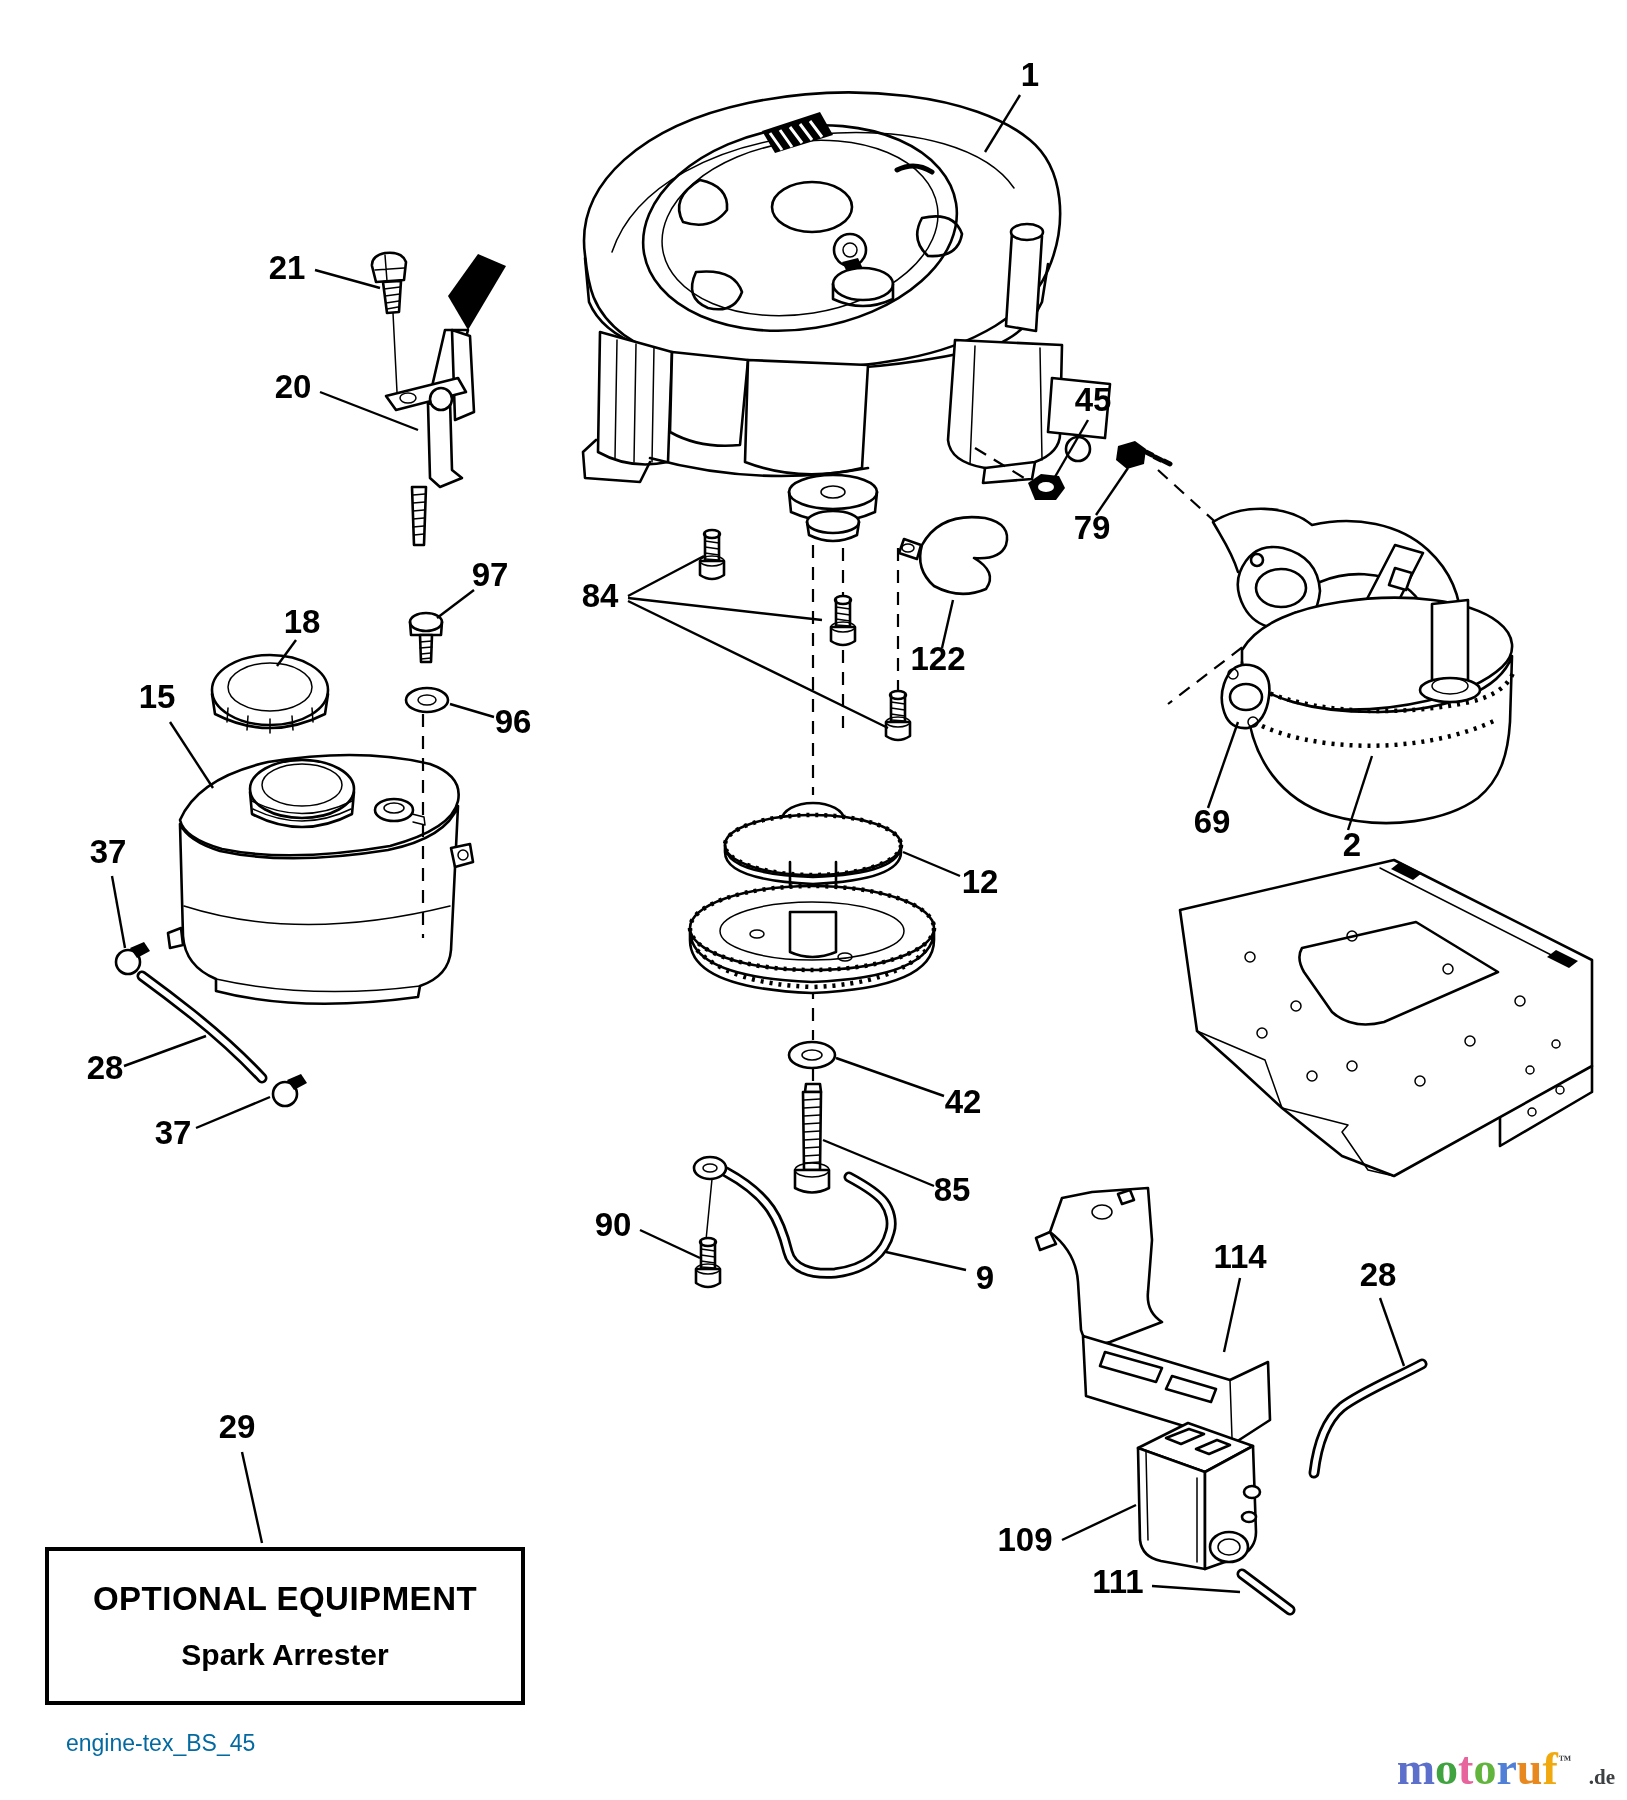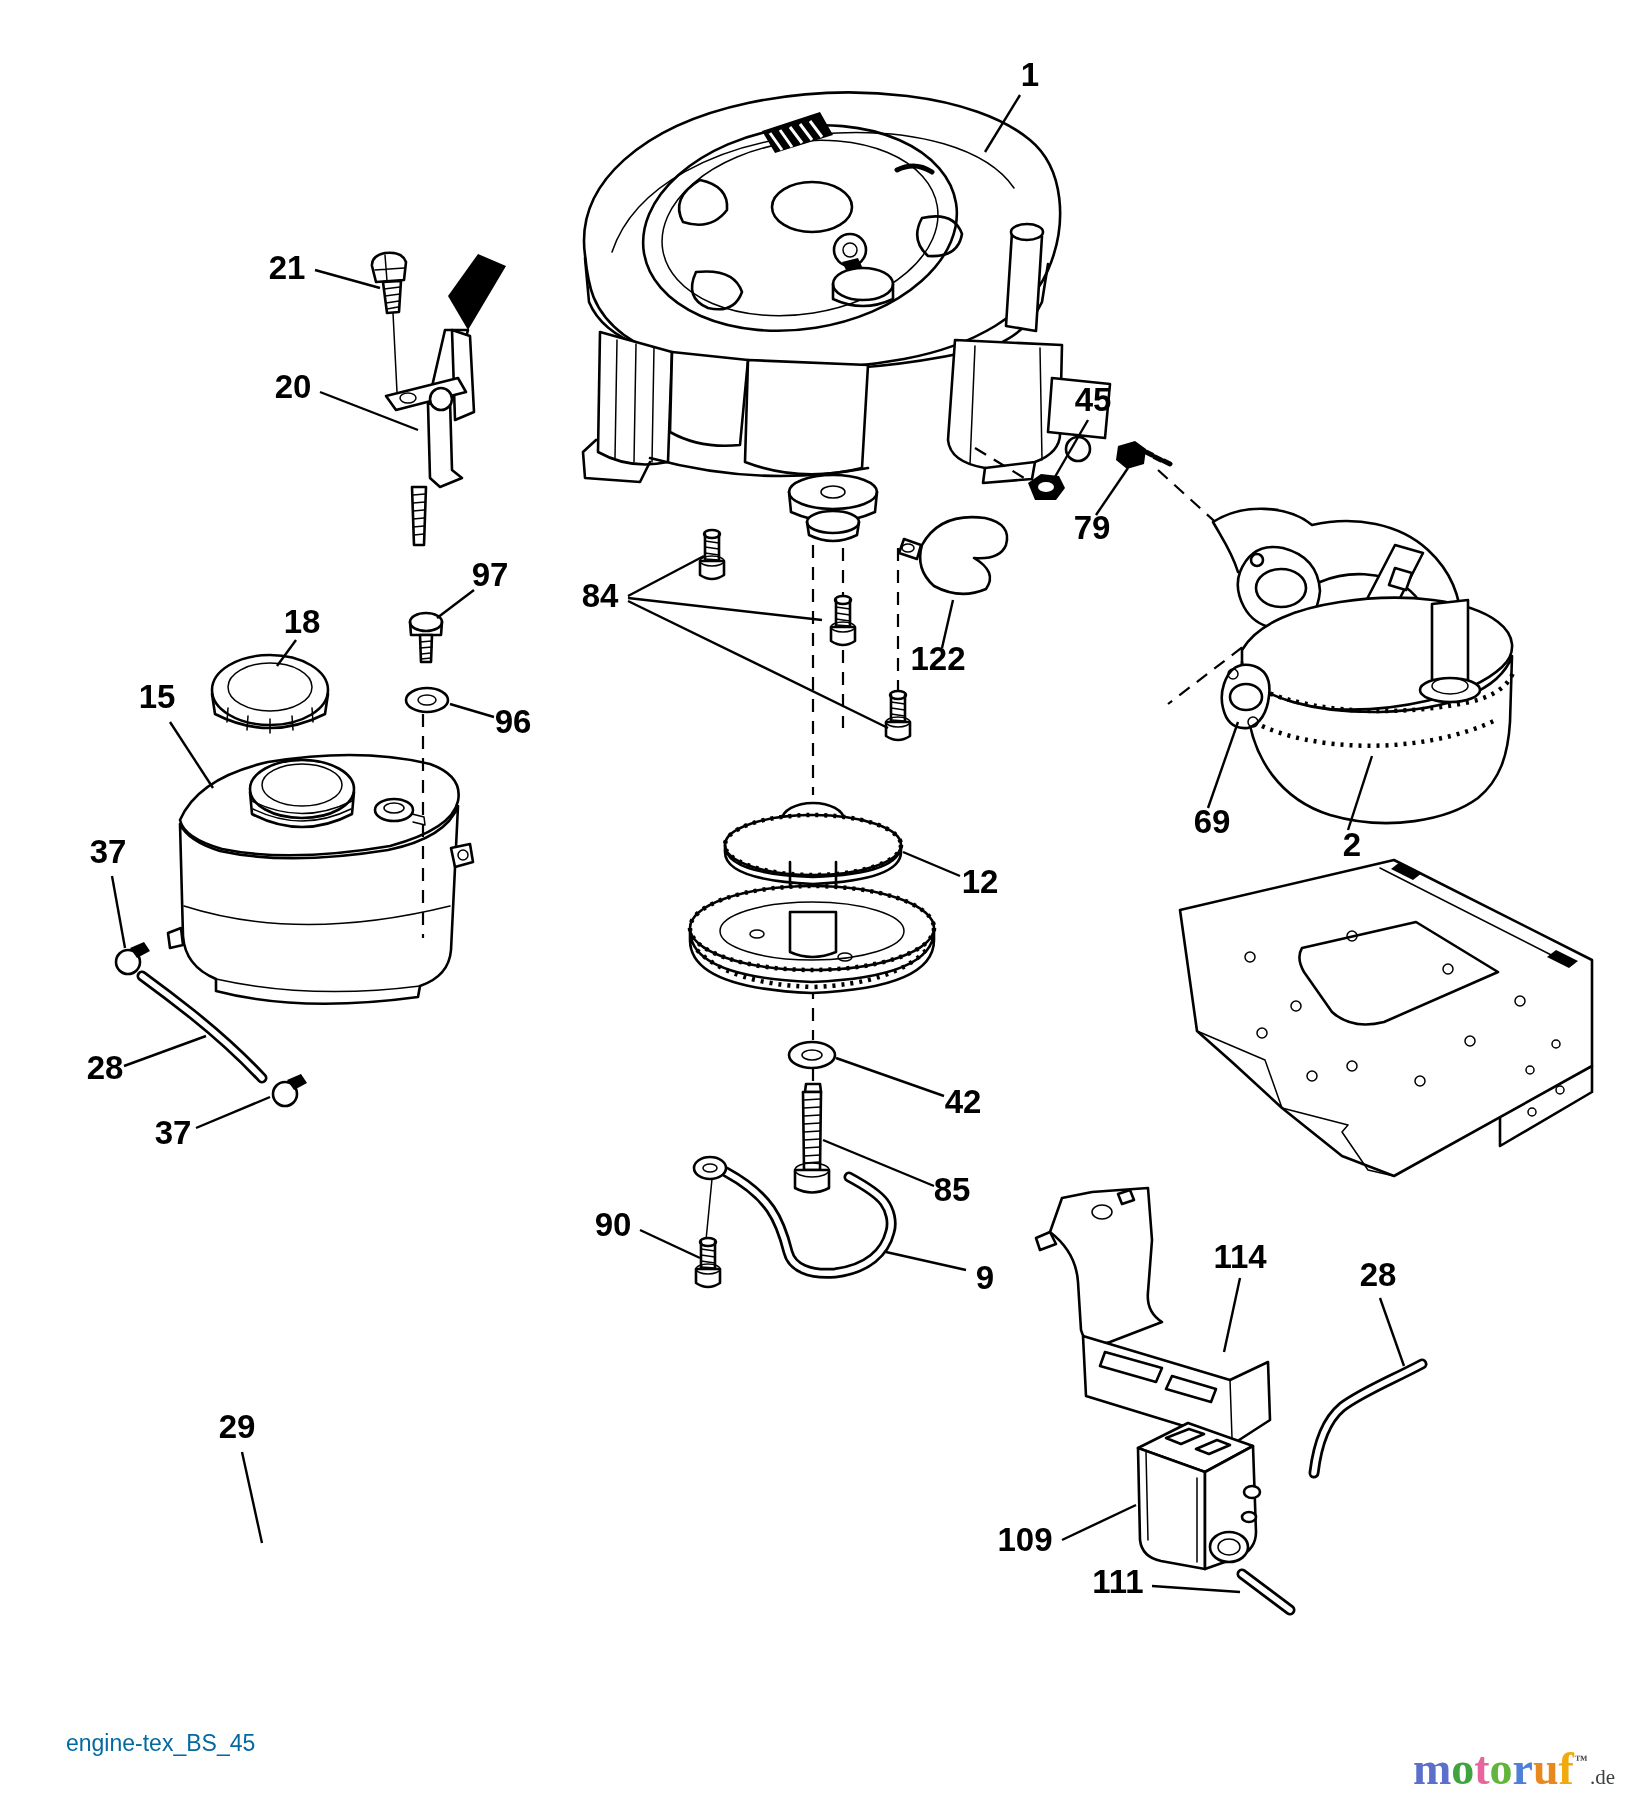--- a/index.html
+++ b/index.html
@@ -18,21 +18,21 @@
   svg text.callout{font:700 33px "Liberation Sans",sans-serif;fill:#000;text-anchor:middle;}
   #optional-box{position:absolute;left:45px;top:1547px;width:472px;height:150px;
     border:4px solid #000;display:flex;flex-direction:column;align-items:center;
     justify-content:center;gap:20px;background:#fff;}
   #optional-box .t1{font-weight:700;font-size:33px;letter-spacing:.5px;}
   #optional-box .t2{font-weight:700;font-size:30px;}
   #footer-code{position:absolute;left:66px;top:1730px;font-size:23px;color:#0369a1;}
   #logo{position:absolute;right:12px;bottom:8px;display:flex;align-items:baseline;
         font-family:"Liberation Serif",serif;font-weight:700;font-size:46px;line-height:1;}
   #logo .tm{font-size:13px;vertical-align:super;margin-left:1px;transform:translateY(-20px);}
-  #logo .suffix{font-size:21px;font-weight:400;margin-left:2px;}
+  #logo .suffix{font-size:21px;font-weight:700;margin-left:17px;}
 </style>
 </head>
 <body>
 
 <div id="page">
 
 <svg width="1627" height="1800" viewBox="0 0 1627 1800">
 
   <g>
     <path class="fw" d="M 585,255 C 575,182 645,125 748,103 C 852,81 975,94 1030,140 C 1064,168 1068,224 1048,270 C 1030,313 974,346 904,359 C 799,378 674,372 624,335 C 592,311 588,285 585,255 Z"></path>
@@ -357,20 +357,24 @@
     <text class="callout" x="1240" y="1268">114</text>
     <text class="callout" x="1378" y="1286">28</text>
     <text class="callout" x="985" y="1289">9</text>
     <text class="callout" x="237" y="1438">29</text>
     <text class="callout" x="1025" y="1551">109</text>
     <text class="callout" x="1118" y="1593">111</text>
   </g>
 </svg>
 
   
+  <div id="optional-box">
+    <div class="t1">OPTIONAL EQUIPMENT</div>
+    <div class="t2">Spark Arrester</div>
+  </div>
 
   
   <div id="footer-code">engine-tex_BS_45</div>
 
   
   <div id="logo">
     <span style="color: rgb(91, 111, 203);">m</span>
       <span style="color: rgb(63, 163, 63);">o</span>
       <span style="color: rgb(232, 100, 156);">t</span>
       <span style="color: rgb(98, 181, 60);">o</span>

